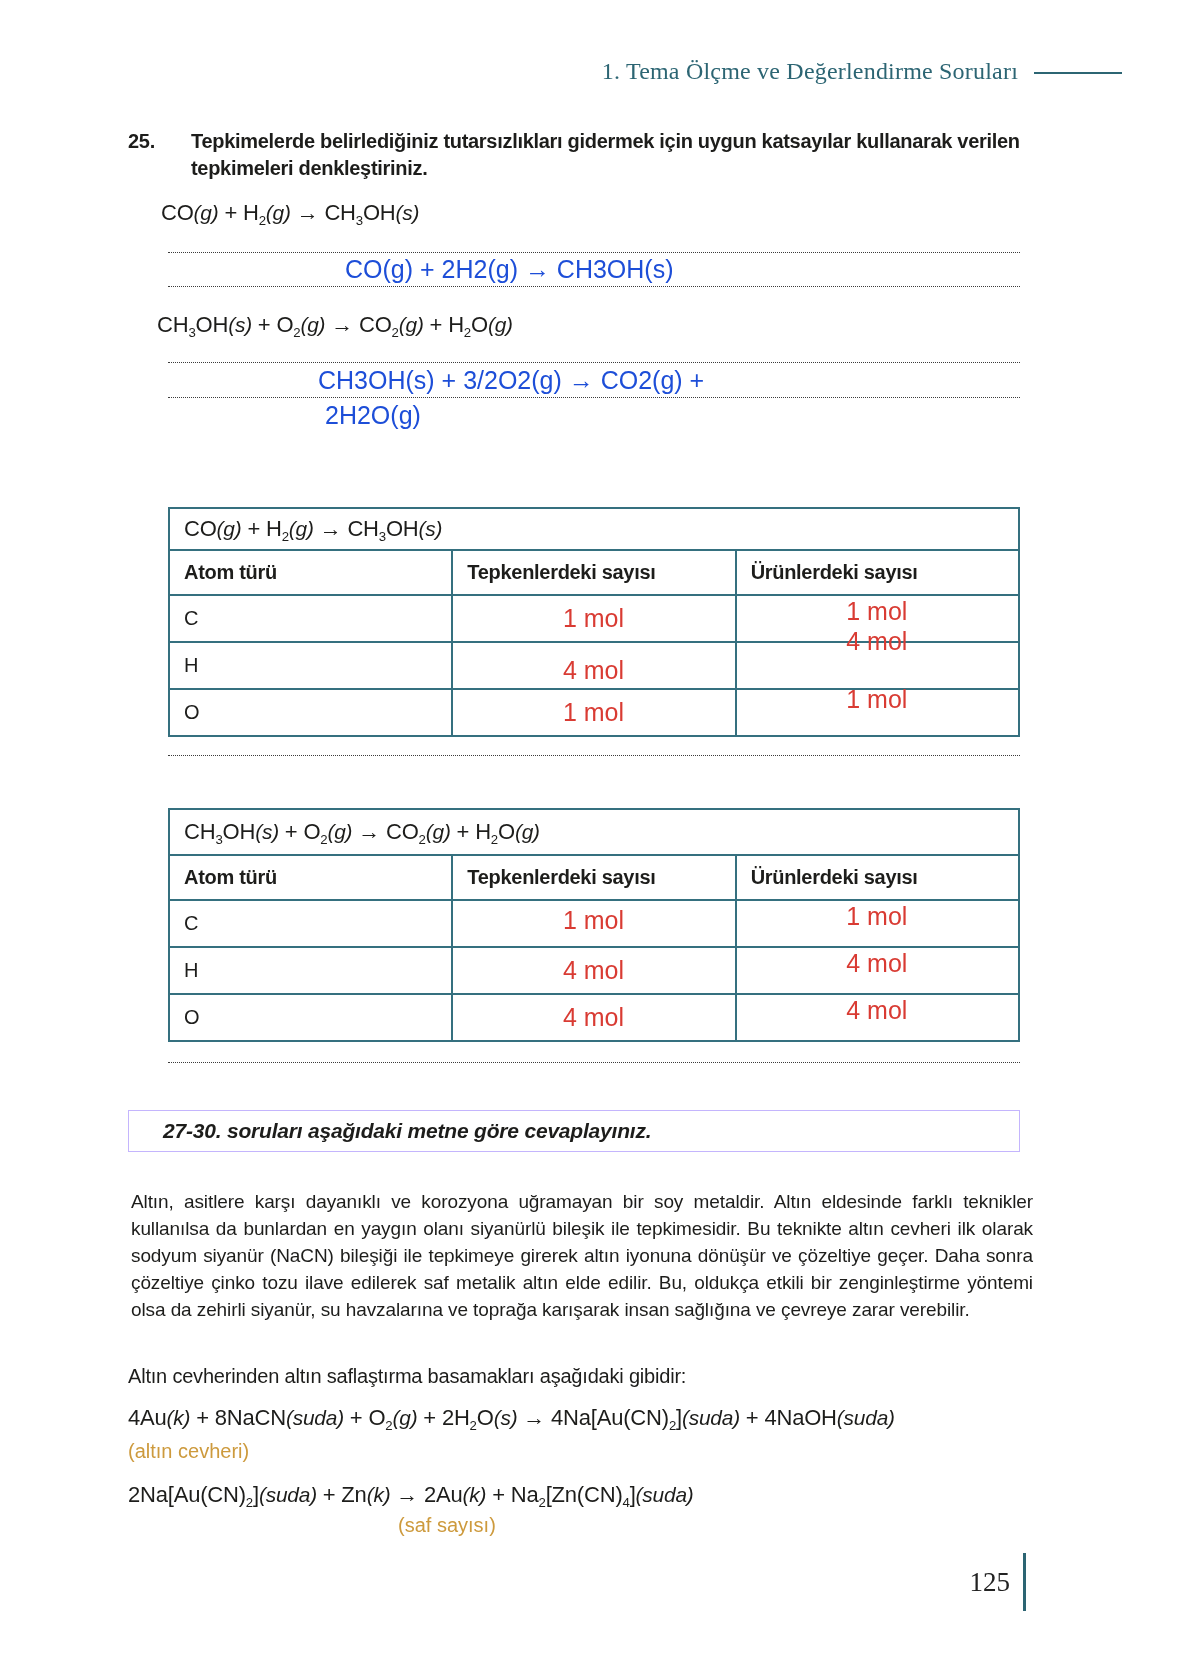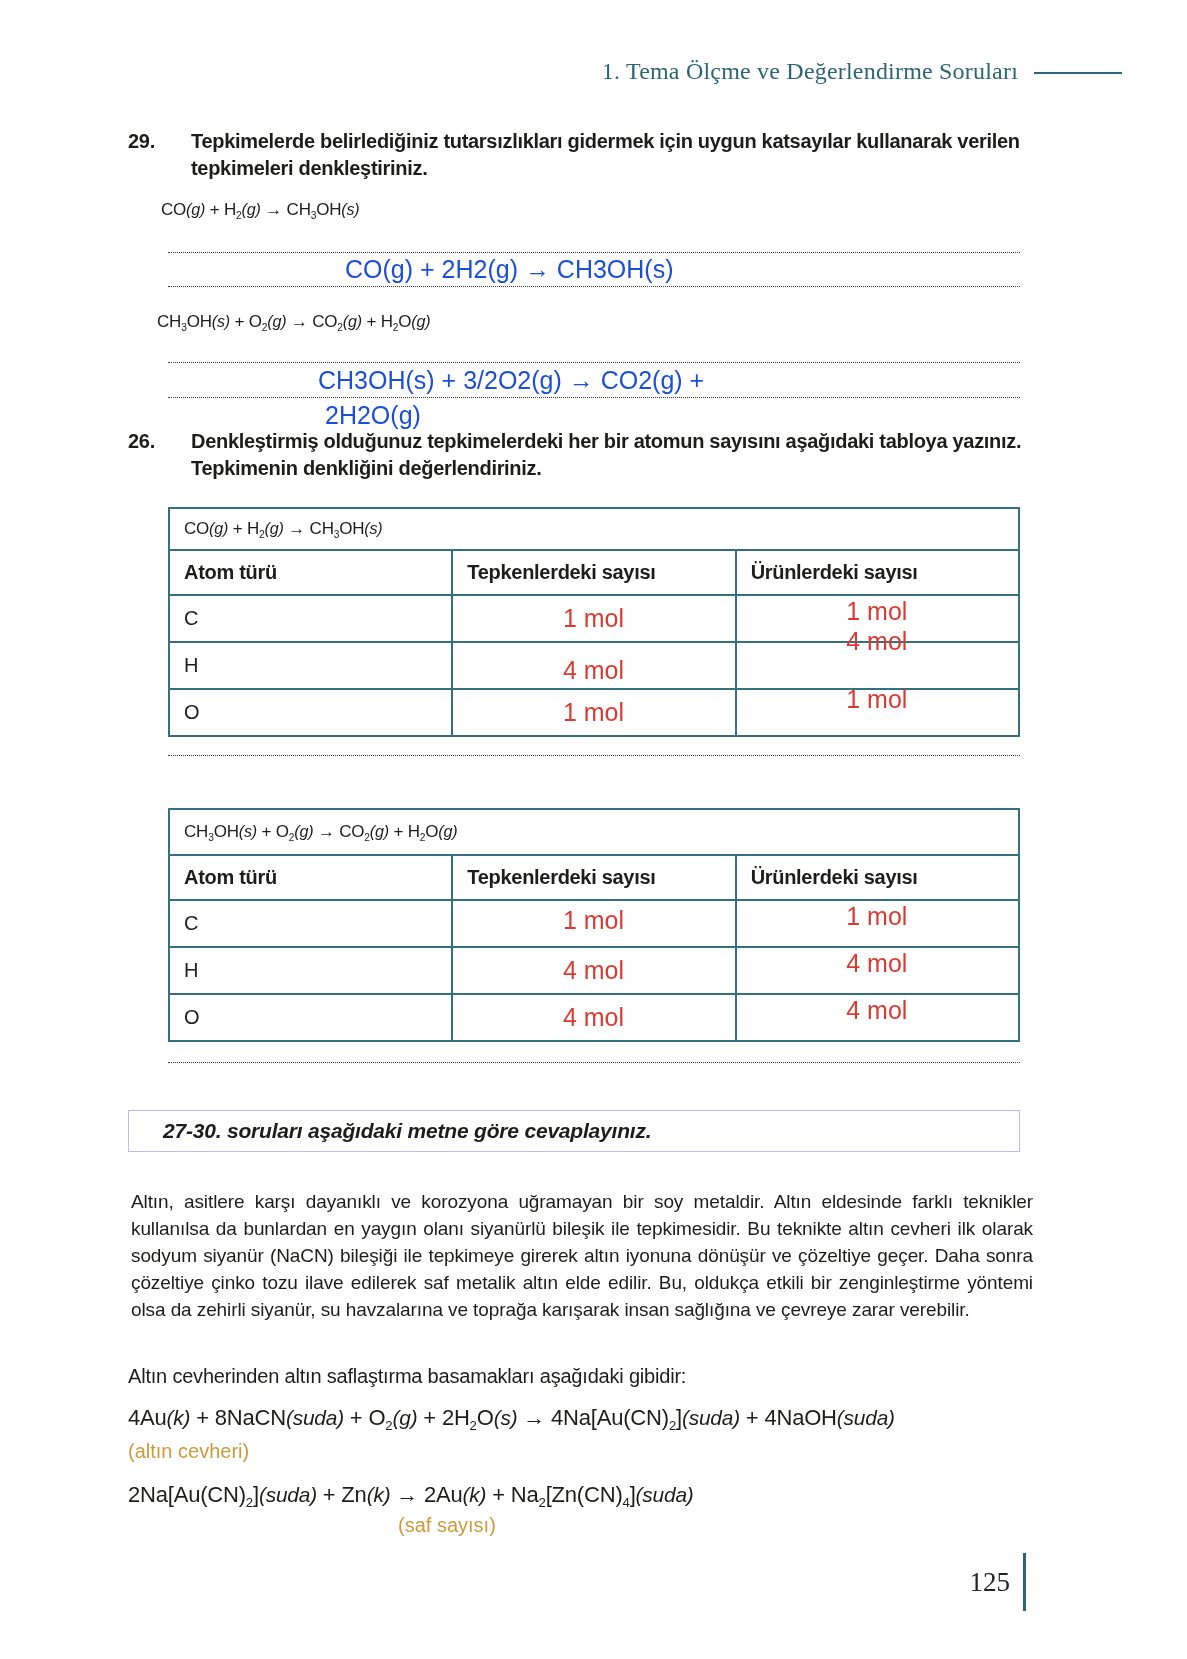--- a/index.html
+++ b/index.html
@@ -20,21 +20,21 @@
     font-size:24px;color:#2c6573;letter-spacing:0.2px;
   }
   .header-rule{display:inline-block;width:88px;height:0;border-top:2px solid #2c6573;margin-left:16px;position:relative;top:-5px;}
   
   .question{position:absolute;display:flex;font-weight:bold;font-size:20px;line-height:27px;letter-spacing:-0.3px;}
   .q-num{flex:none;width:35px;}
   .q-text{flex:1;margin-left:28px;}
   #q25{top:128px;left:128px;width:940px;}
   #q26{top:428px;left:128px;width:940px;}
   
-  .equation{font-size:17px;letter-spacing:-0.2px;white-space:nowrap;}
+  .equation{font-size:22px;letter-spacing:-0.2px;white-space:nowrap;}
   .equation .sub{font-size:0.6em;position:relative;top:0.38em;}
   .equation .ital{font-style:italic;font-size:0.95em;}
   #eq1{position:absolute;top:200px;left:161px;}
   #eq2{position:absolute;top:312px;left:157px;}
   
   .answer-block{position:absolute;left:168px;width:852px;}
   #ans1{top:252px;}
   #ans2{top:362px;}
   .dotted{border-bottom:1px dotted #3c3c3c;height:0;}
   .red-answer{color:#1d4ed8;font-size:25px;line-height:32px;white-space:nowrap;}
@@ -88,45 +88,41 @@
 </head>
 <body>
 
 <div class="page">
 
   <div class="header">
     <span class="header-title">1. Tema Ölçme ve Değerlendirme Soruları</span><span class="header-rule"></span>
   </div>
 
   <div class="question" id="q25">
-    <span class="q-num">29.</span>
+    <span class="q-num">25.</span>
     <span class="q-text">Tepkimelerde belirlediğiniz tutarsızlıkları gidermek için uygun katsayılar kullanarak verilen tepkimeleri denkleştiriniz.</span>
   </div>
 
   <div class="equation" id="eq1"><span class="nrm">CO</span><span class="ital">(g)</span><span class="nrm"> + H</span><span class="sub">2</span><span class="ital">(g)</span><span class="nrm"> → CH</span><span class="sub">3</span><span class="nrm">OH</span><span class="ital">(s)</span></div>
 
   <div class="answer-block" id="ans1">
     <div class="dotted"></div>
     <div class="red-answer">CO(g) + 2H2(g) → CH3OH(s)</div>
     <div class="dotted"></div>
   </div>
 
   <div class="equation" id="eq2"><span class="nrm">CH</span><span class="sub">3</span><span class="nrm">OH</span><span class="ital">(s)</span><span class="nrm"> + O</span><span class="sub">2</span><span class="ital">(g)</span><span class="nrm"> → CO</span><span class="sub">2</span><span class="ital">(g)</span><span class="nrm"> + H</span><span class="sub">2</span><span class="nrm">O</span><span class="ital">(g)</span></div>
 
   <div class="answer-block" id="ans2">
     <div class="dotted"></div>
     <div class="red-answer red-line1">CH3OH(s) + 3/2O2(g) → CO2(g) +</div>
     <div class="dotted"></div>
     <div class="red-answer red-line2">2H2O(g)</div>
   </div>
 
-  <div class="question" id="q26">
-    <span class="q-num">26.</span>
-    <span class="q-text">Denkleştirmiş olduğunuz tepkimelerdeki her bir atomun sayısını aşağıdaki tabloya yazınız. Tepkimenin denkliğini değerlendiriniz.</span>
-  </div>
 
   <table class="atoms-table" id="table1">
     <tbody>
         <tr>
       <td class="eq-cell" colspan="3"><span class="equation"><span class="nrm">CO</span><span class="ital">(g)</span><span class="nrm"> + H</span><span class="sub">2</span><span class="ital">(g)</span><span class="nrm"> → CH</span><span class="sub">3</span><span class="nrm">OH</span><span class="ital">(s)</span></span></td>
     </tr>
     <tr class="head-row">
       <td class="col1">Atom türü</td>
       <td class="col2">Tepkenlerdeki sayısı</td>
       <td class="col3">Ürünlerdeki sayısı</td>

